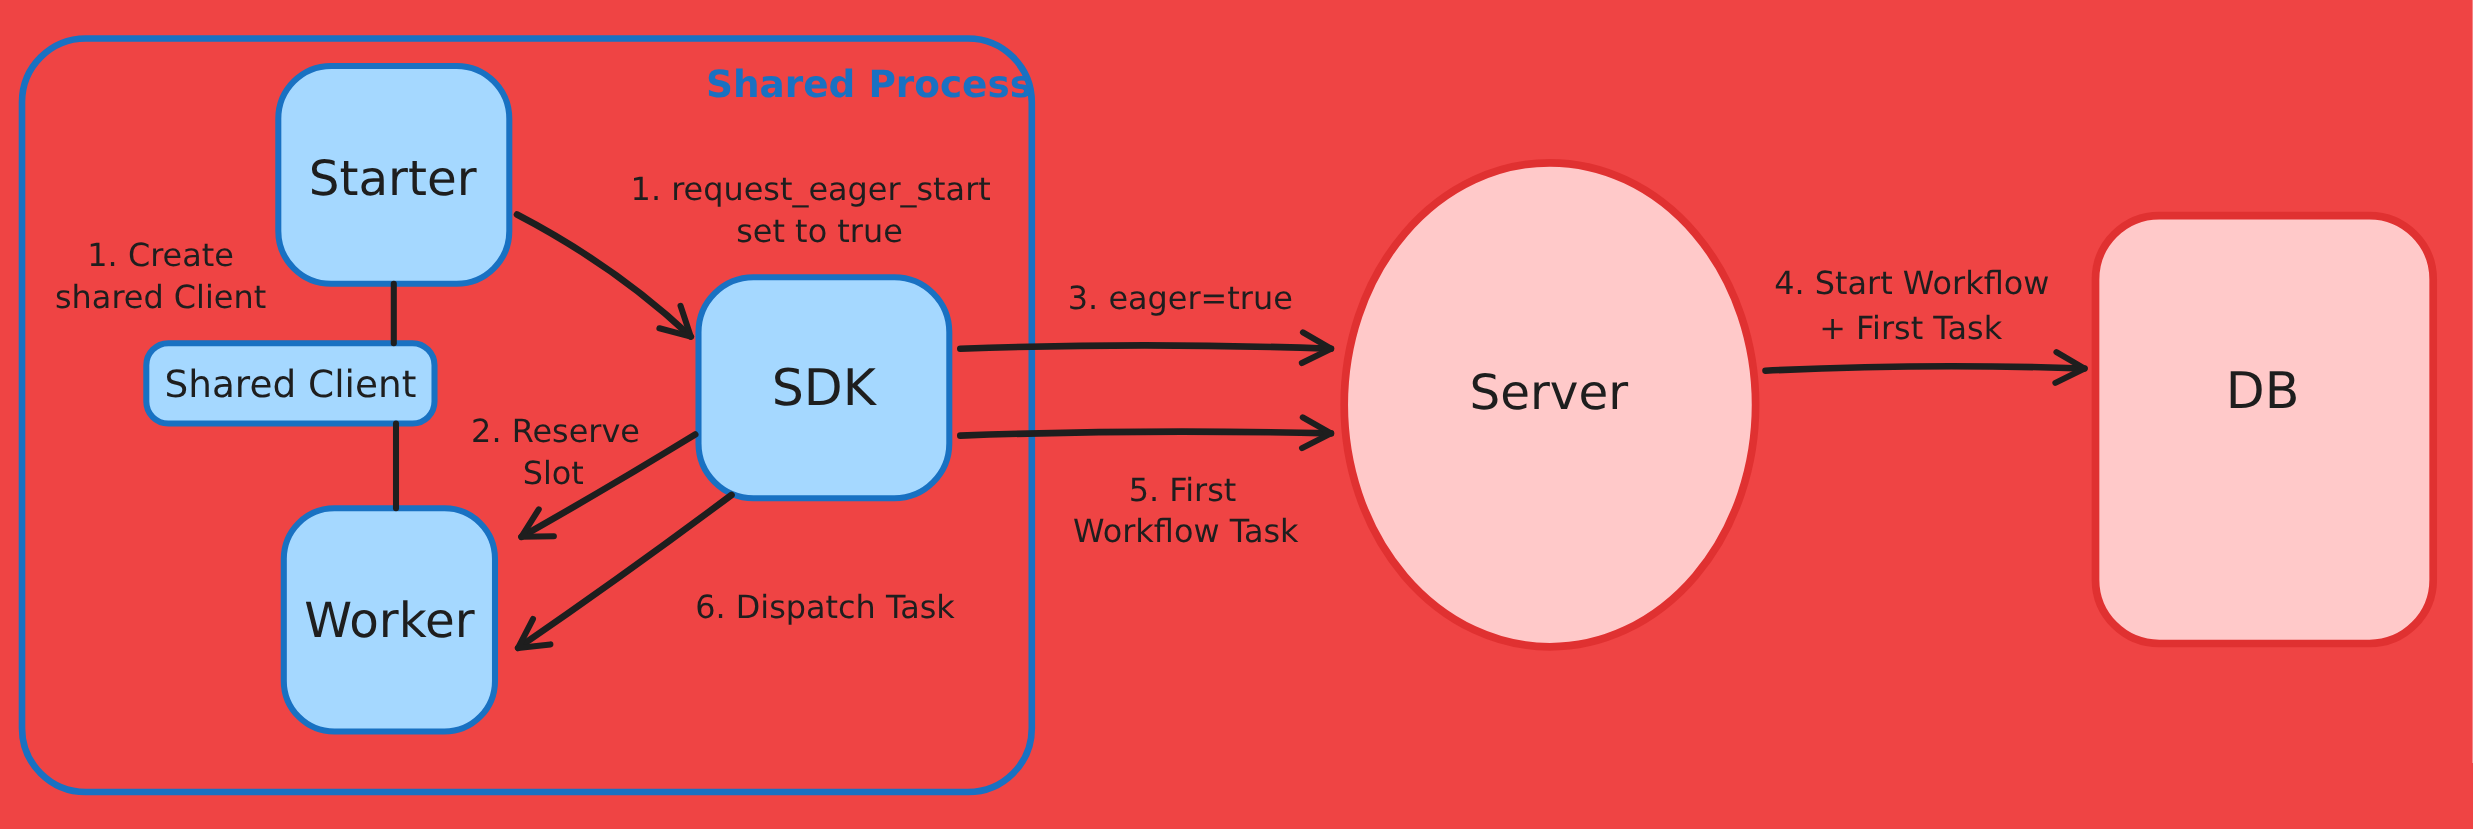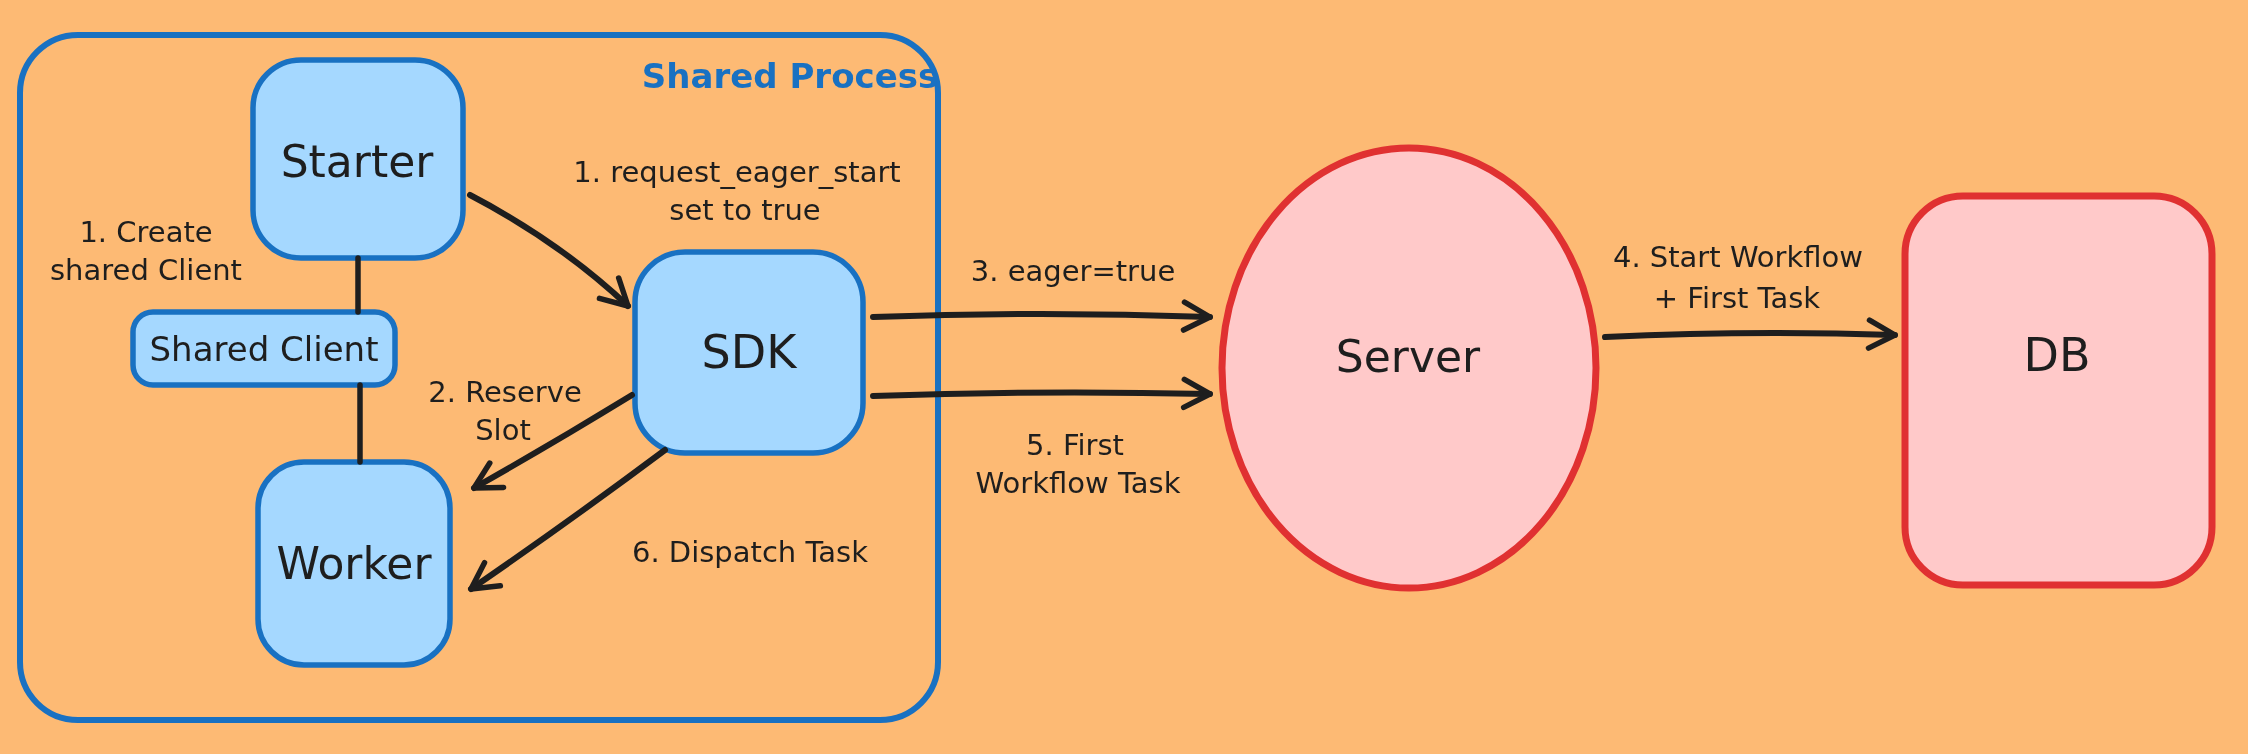--- a/index.html
+++ b/index.html
@@ -4,21 +4,21 @@
 <style>
   html, body {
     margin: 0;
     padding: 0;
     background: #ffffff;
   }
   .canvas {
     position: relative;
     width: 2248px;
     height: 754px;
-    background: #fdba74;
+    background: #ef4444;
     overflow: hidden;
   }
   svg { display: block; }
   text {
     font-family: "DejaVu Sans", "Liberation Sans", sans-serif;
     fill: #1e1e1e;
     user-select: none;
   }
   .node-label   { font-size: 44px; text-anchor: middle; }
   .node-label-lg{ font-size: 46px; text-anchor: middle; }

